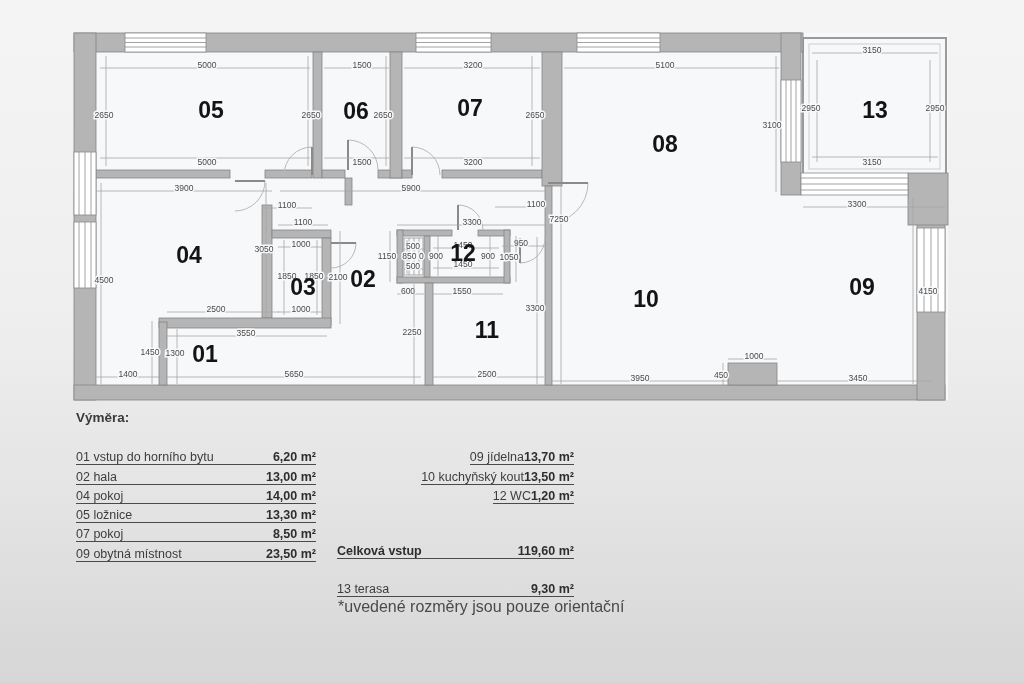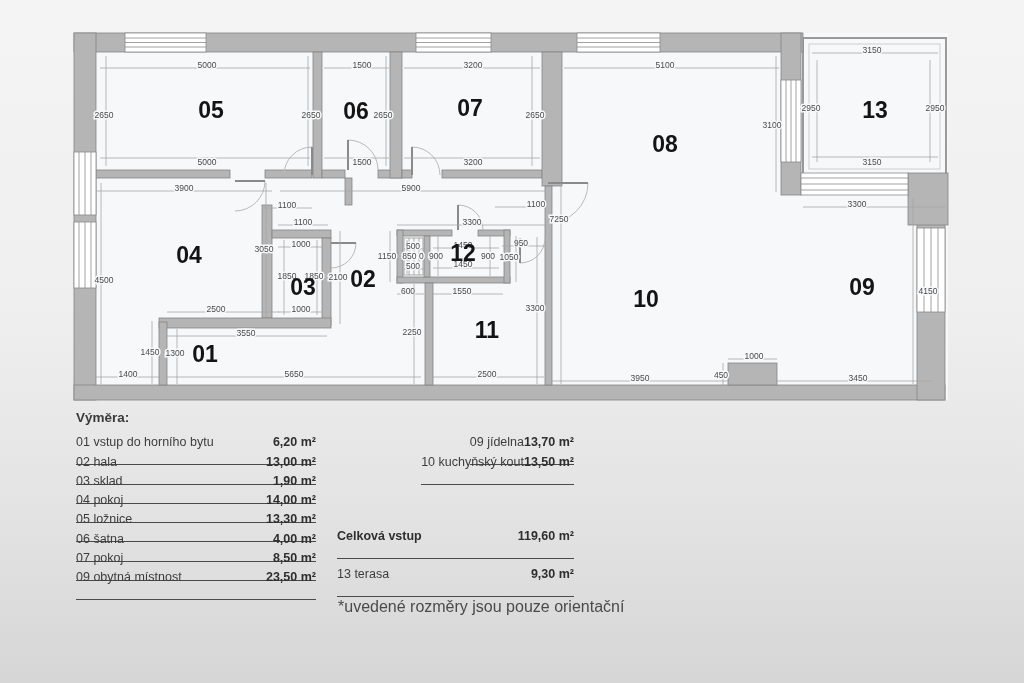--- a/index.html
+++ b/index.html
@@ -6,21 +6,21 @@
   .page{position:relative;width:1024px;height:683px;overflow:hidden;
         background:linear-gradient(180deg,#f4f4f4 0%,#efefef 45%,#e3e3e3 75%,#d6d6d6 100%);
         font-family:"Liberation Sans",sans-serif;}
   .plan-wrap{position:absolute;left:0;top:0;width:1024px;height:410px;}
   svg text{font-family:"Liberation Sans",sans-serif;}
   .legend-header{position:absolute;left:76px;top:410px;font-size:13.5px;font-weight:bold;color:#3a3a3a;}
   .legend-col{position:absolute;display:flex;flex-direction:column;}
   .legend-col.left{left:76px;top:446px;width:240px;}
   .legend-col.right{left:337px;top:446px;width:237px;align-items:flex-end;}
   .lrow{display:flex;justify-content:space-between;align-items:flex-end;height:19.3px;
-        border-bottom:1.2px solid #4a4a4a;box-sizing:border-box;padding-bottom:15px;}
+        border-bottom:1.2px solid #4a4a4a;box-sizing:border-box;padding-bottom:0;}
   .lrow .lbl{font-size:12.5px;color:#3d3d3d;white-space:nowrap;}
   .lrow .val{font-size:12.5px;font-weight:bold;color:#2e2e2e;white-space:nowrap;margin-top:36px;}
   .total-row{position:absolute;left:337px;top:540px;width:237px;}
   .terrace-row{position:absolute;left:337px;top:578px;width:237px;}
   .footnote{position:absolute;left:338px;top:598px;font-size:16px;color:#4a4a4a;}
   .logo{position:absolute;left:0;top:622px;width:100%;text-align:center;
         font-size:46px;font-weight:bold;letter-spacing:-1px;}
   .logo .main{color:#ffffff;}
   .logo .accent{color:#3478e8;}
 </style>
@@ -272,52 +272,48 @@
   <div class="legend-col left">
       <div class="lrow">
         <span class="lbl">01 vstup do horního bytu</span>
         <span class="val">6,20 m²</span>
       </div>
       <div class="lrow">
         <span class="lbl">02 hala</span>
         <span class="val">13,00 m²</span>
       </div>
       <div class="lrow">
-        <span class="lbl">03 sklad</span>
-        <span class="val">1,90 m²</span>
-      </div>
-      <div class="lrow">
         <span class="lbl">04 pokoj</span>
         <span class="val">14,00 m²</span>
       </div>
       <div class="lrow">
         <span class="lbl">05 ložnice</span>
         <span class="val">13,30 m²</span>
       </div>
       <div class="lrow">
-        <span class="lbl">06 šatna</span>
-        <span class="val">4,00 m²</span>
-      </div>
-      <div class="lrow">
         <span class="lbl">07 pokoj</span>
         <span class="val">8,50 m²</span>
       </div>
       <div class="lrow">
         <span class="lbl">09 obytná místnost</span>
         <span class="val">23,50 m²</span>
       </div>
     </div>
   <div class="legend-col right">
       <div class="lrow">
         <span class="lbl">09 jídelna</span>
         <span class="val">13,70 m²</span>
       </div>
       <div class="lrow">
         <span class="lbl">10 kuchyňský kout</span>
         <span class="val">13,50 m²</span>
+      </div>
+      <div class="lrow">
+        <span class="lbl">12 WC</span>
+        <span class="val">1,20 m²</span>
       </div>
     </div>
 
   <div class="total-row">
     <div class="lrow">
       <span class="val">Celková vstup</span>
       <span class="val">119,60 m²</span>
     </div>
   </div>
 

